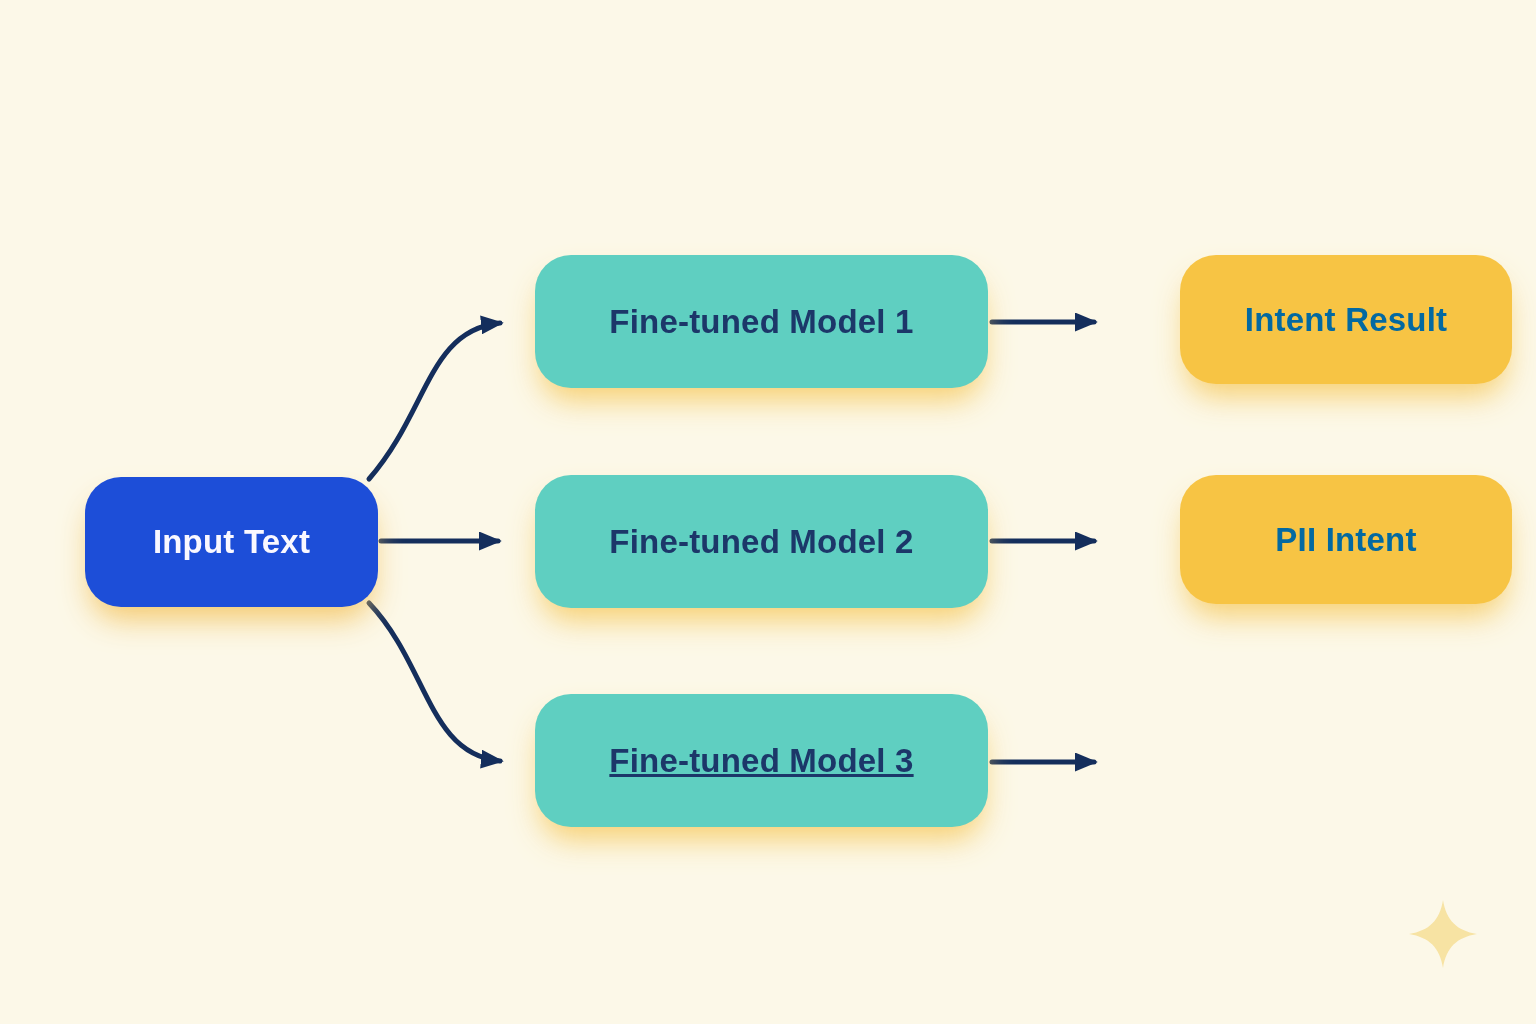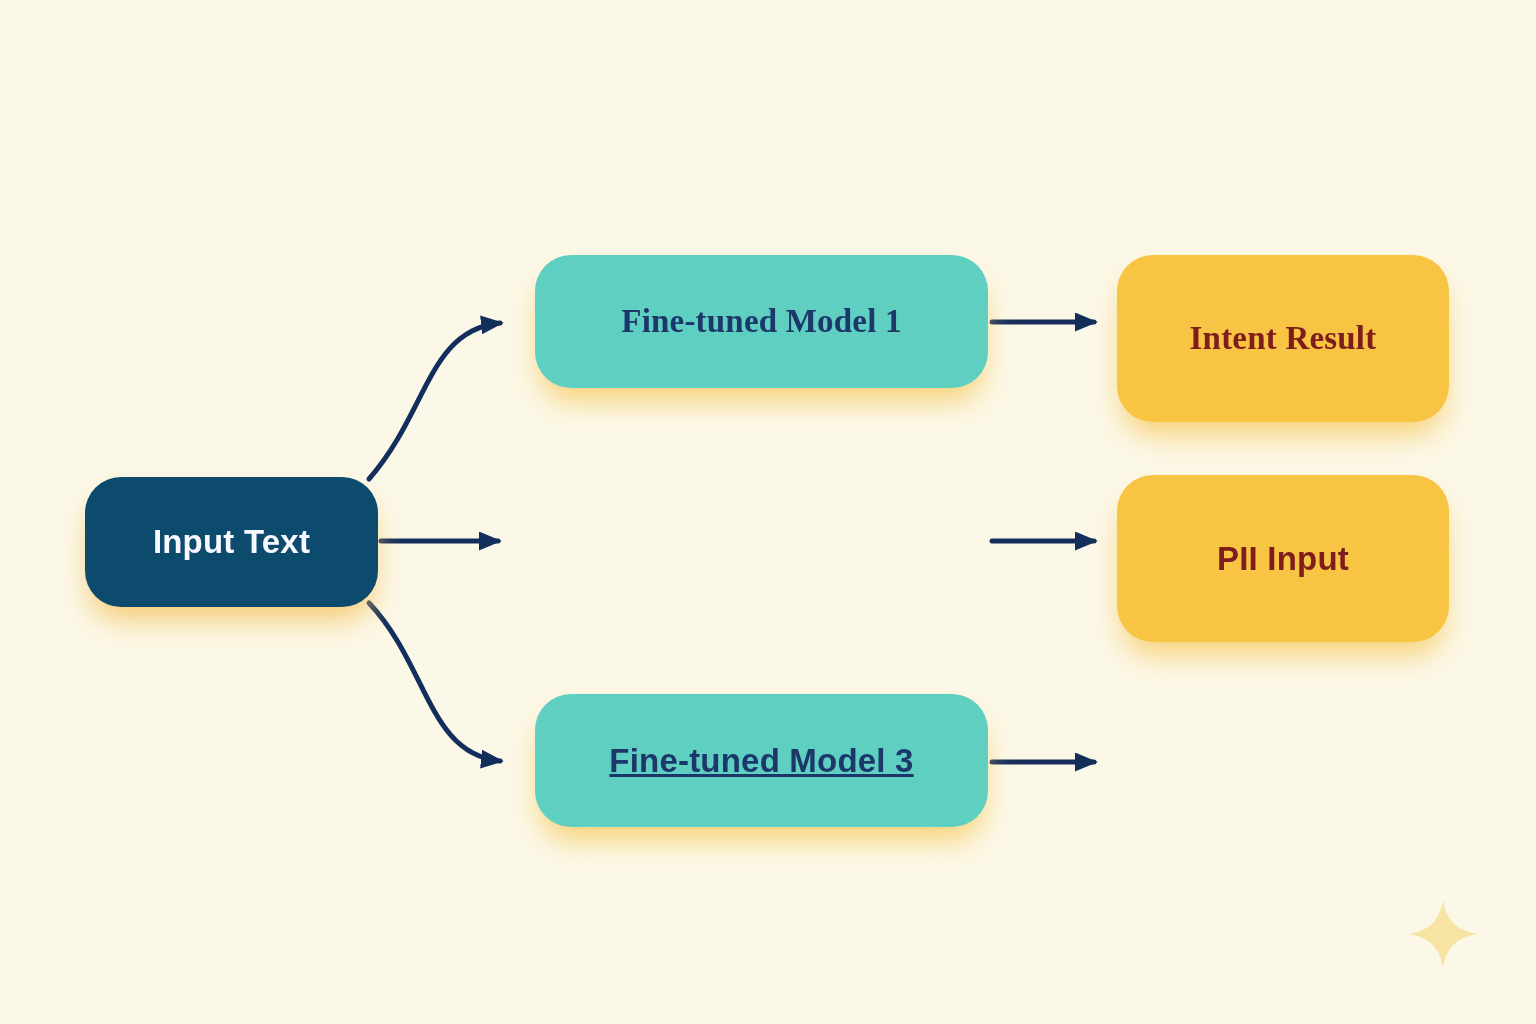--- a/index.html
+++ b/index.html
@@ -31,39 +31,39 @@
     font-weight: bold;
     font-size: 33px;
     letter-spacing: 0.2px;
     box-shadow: 0 18px 30px -6px rgba(246, 201, 93, 0.85);
   }
   .node-input {
     left: 85px;
     top: 477px;
     width: 293px;
     height: 130px;
-    background: #0c4a6e;
+    background: #1d4ed8;
     color: #FAF8FF;
     box-shadow: 0 18px 30px -6px rgba(243, 196, 98, 0.9);
   }
   .node-model {
     left: 535px;
     width: 453px;
     height: 133px;
     background: #5FCFC1;
     color: #1C3769;
   }
   .node-result {
-    left: 1117px;
+    left: 1180px;
     width: 332px;
-    height: 167px;
+    height: 129px;
     background: #F7C444;
-    color: #7f1d1d;
+    color: #0369a1;
   }
-  .row-1 { top: 255px; font-family: Liberation Serif, serif; }
+  .row-1 { top: 255px; }
   .row-2 { top: 475px; }
   .row-3 { top: 694px; text-decoration: underline; }
   .sparkle {
     position: absolute;
     left: 1409px;
     top: 896px;
     width: 68px;
     height: 76px;
   }
 </style>
@@ -88,28 +88,31 @@
     </g>
   </svg>
 
   <div class="node node-input">
     <span>Input Text</span>
   </div>
 
   <div class="node node-model row-1">
     <span>Fine-tuned Model 1</span>
   </div>
+  <div class="node node-model row-2">
+    <span>Fine-tuned Model 2</span>
+  </div>
   <div class="node node-model row-3">
     <span>Fine-tuned Model 3</span>
   </div>
 
   <div class="node node-result row-1">
     <span>Intent Result</span>
   </div>
   <div class="node node-result row-2">
-    <span>PII Input</span>
+    <span>PII Intent</span>
   </div>
 
   <svg class="sparkle" viewBox="0 0 100 100" xmlns="http://www.w3.org/2000/svg" aria-hidden="true">
     <path d="M50 0 C55 30 70 45 100 50 C70 55 55 70 50 100 C45 70 30 55 0 50 C30 45 45 30 50 0 Z" fill="#F7E3A3"></path>
   </svg>
 
 </div>
 
 </body></html>

